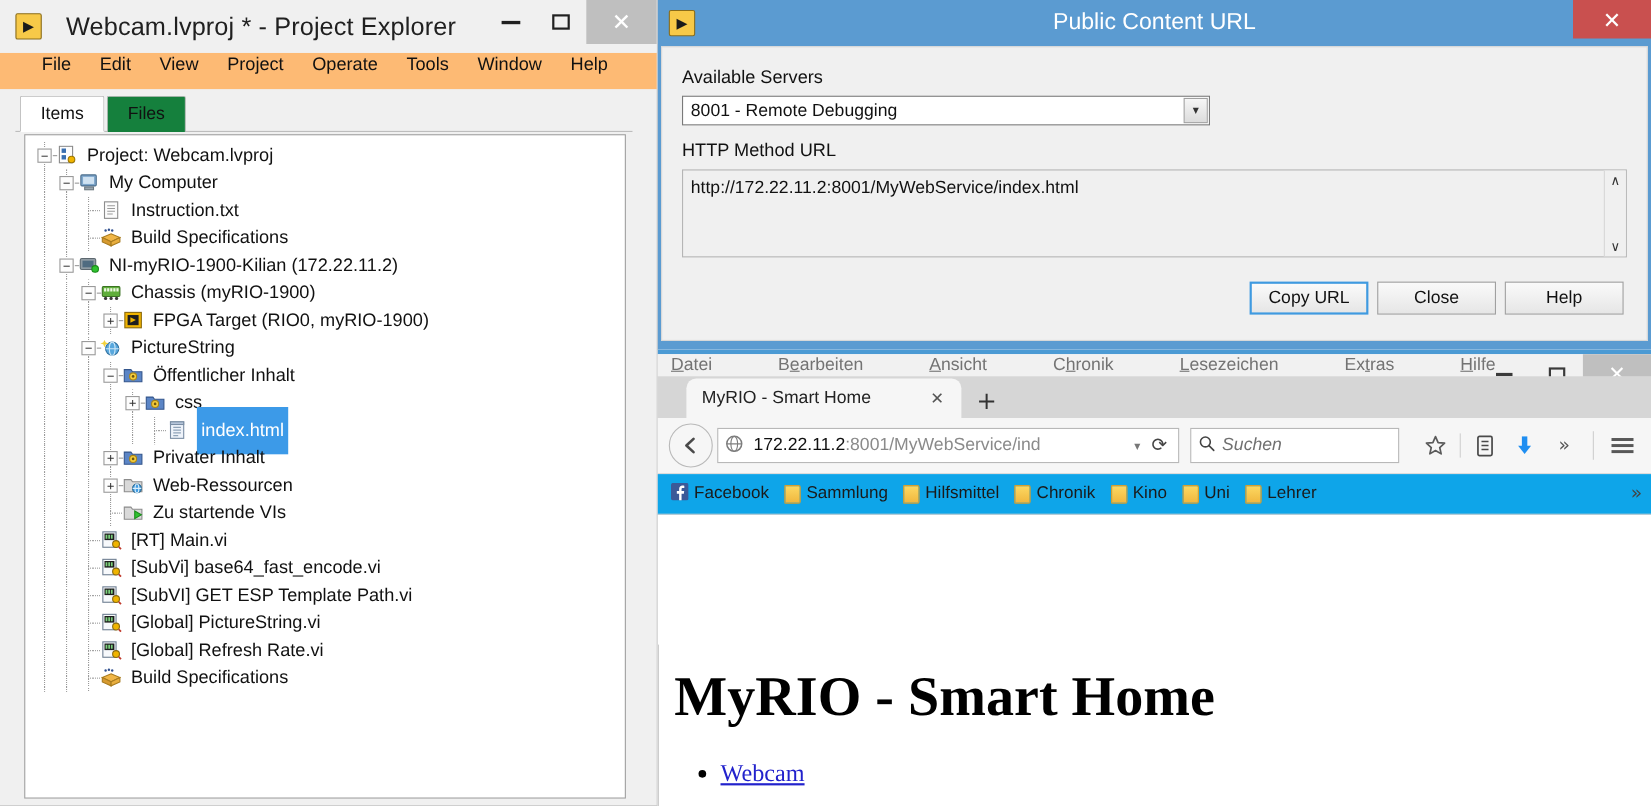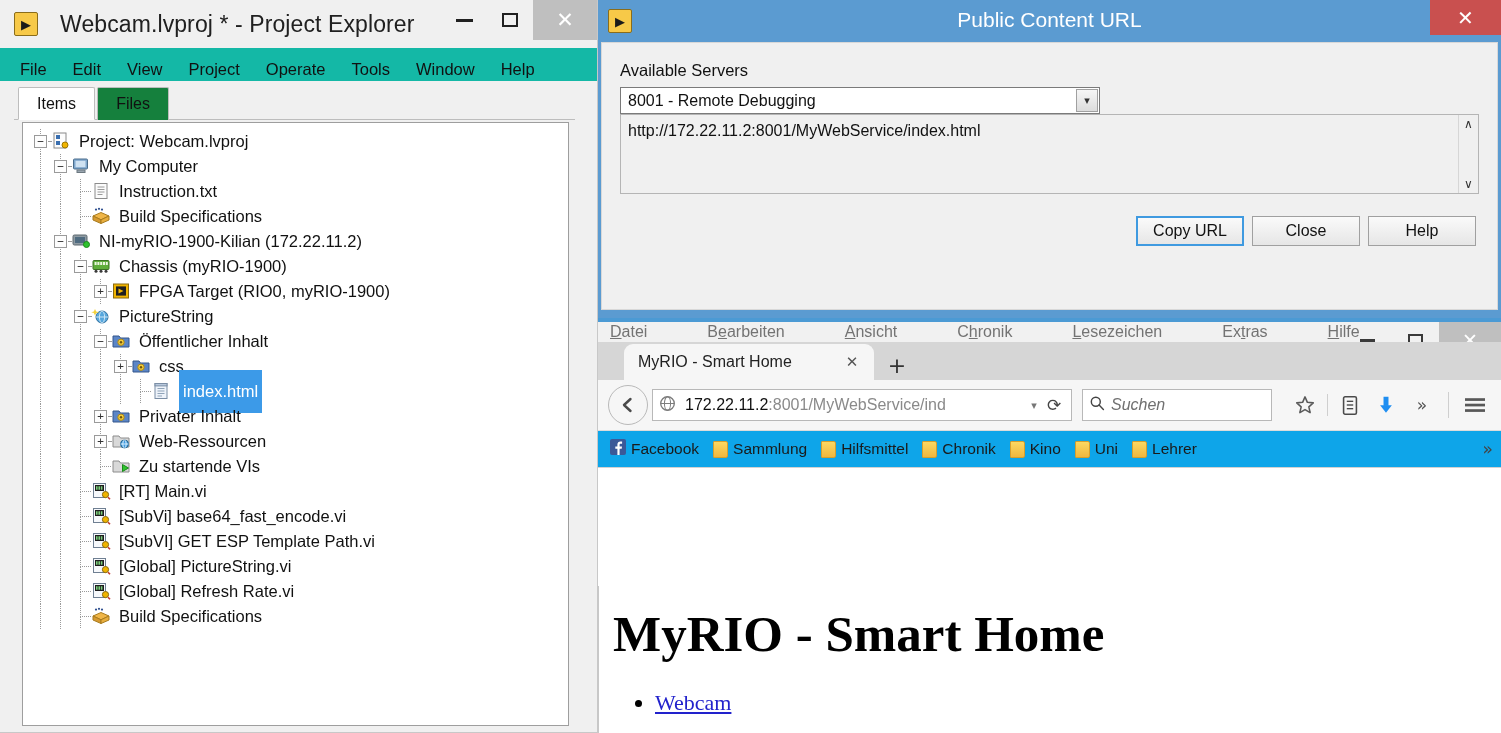--- a/index.html
+++ b/index.html
@@ -38,22 +38,22 @@
     justify-content:center;font-family:"DejaVu Sans", sans-serif;
   }
   #lv-min{right:110px;width:46px;}
   #lv-max{right:64px;width:46px;}
   #lv-close{right:0;width:64px;height:40px;background:#bfbfbf;}
   #lv-min .bar{width:17px;height:3px;background:#202020;}
   #lv-max .box{width:16px;height:14px;border:2.4px solid #202020;box-sizing:border-box;}
   #lv-close .x{color:#ffffff;font-size:21px;line-height:1;}
 
   #lv-menubar{
-    height:33px;display:flex;align-items:flex-end;padding-left:18px;
-    background:#14b8a6;
+    height:33px;display:flex;align-items:flex-start;padding-left:36px;
+    background:#fdba74;
   }
   #lv-menubar .mi{
     font-size:16.5px;color:#111;margin-right:22px;white-space:nowrap;
     padding:2px 2px;
   }
 
   #lv-tabstrip{
     position:relative;height:36px;margin-top:3px;padding-left:18px;
     display:flex;align-items:flex-end;
   }
@@ -711,20 +711,21 @@
   </div>
 
   <div id="dlg-body">
     <div class="dlg-label">Available Servers</div>
 
     <div id="server-select">
       <span class="val">8001 - Remote Debugging</span>
       <span id="server-arrow">▾</span>
     </div>
 
+    <div class="dlg-label" style="margin-top:14px;">HTTP Method URL</div>
 
     <div id="url-area">
       <div id="url-text">http://172.22.11.2:8001/MyWebService/index.html</div>
       <div id="url-scroll">
         <span class="ar">∧</span>
         <span class="ar">∨</span>
       </div>
     </div>
 
     <div id="dlg-buttons">

